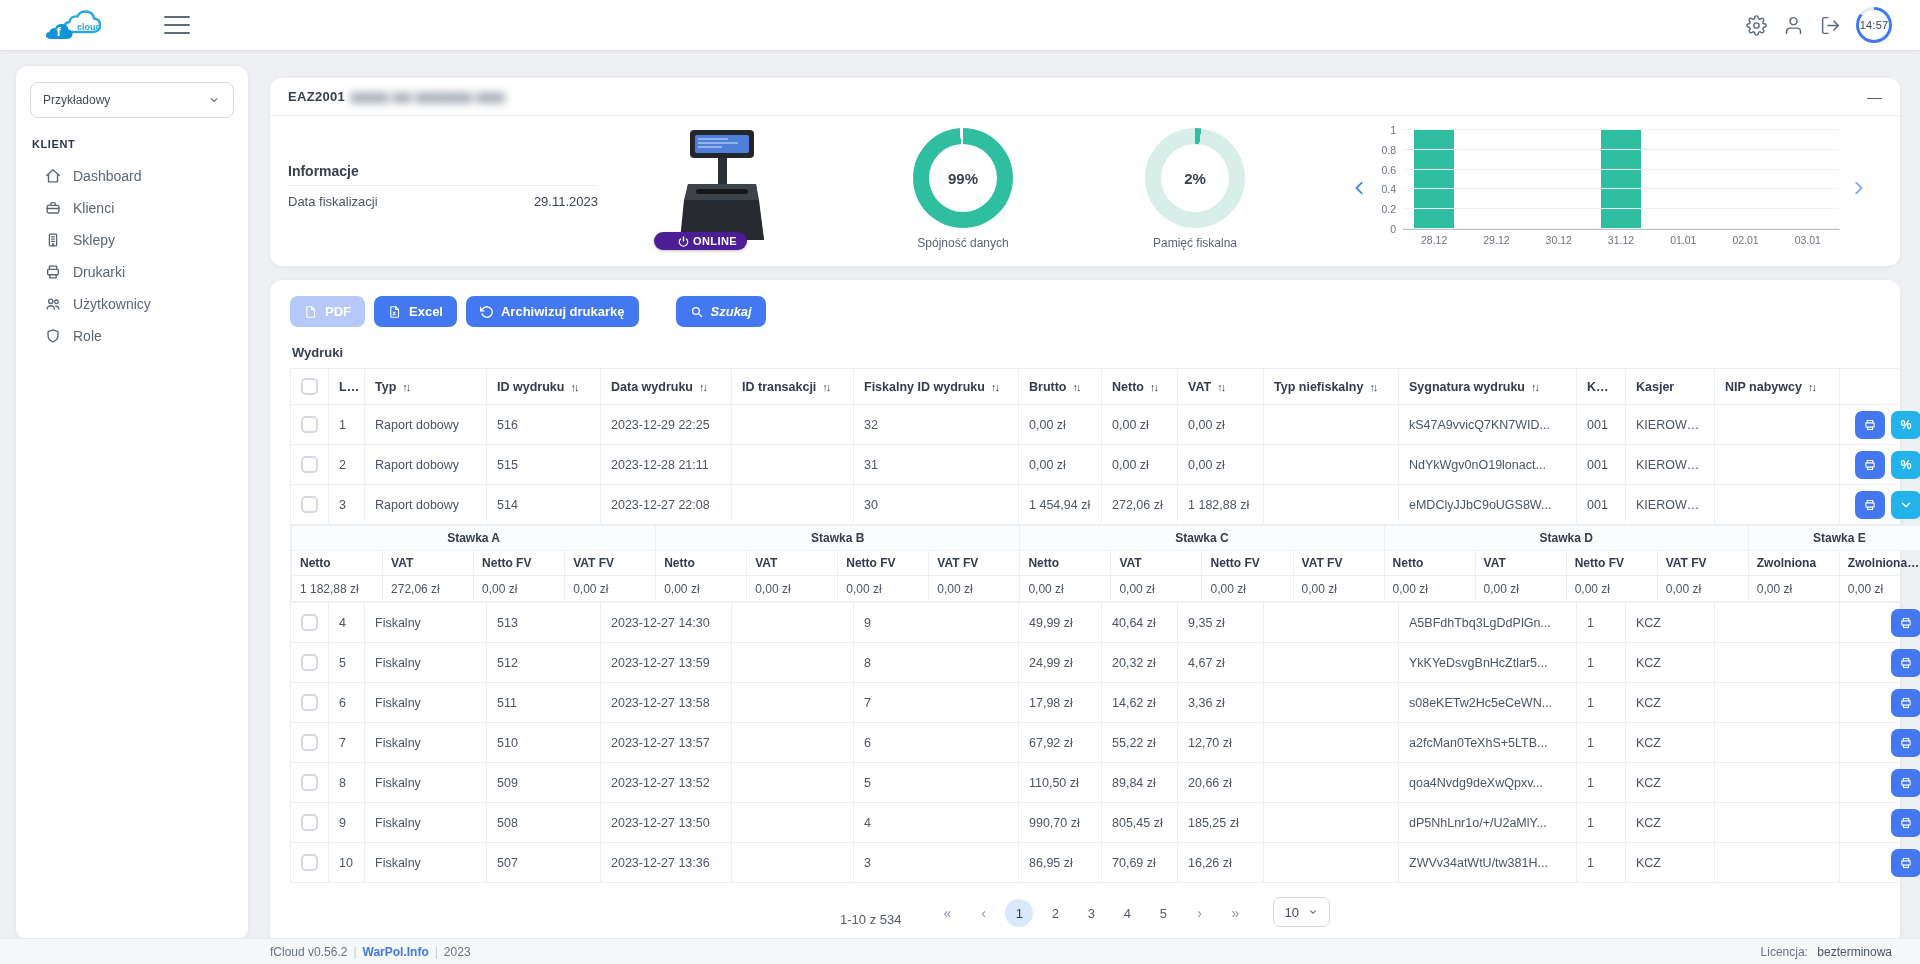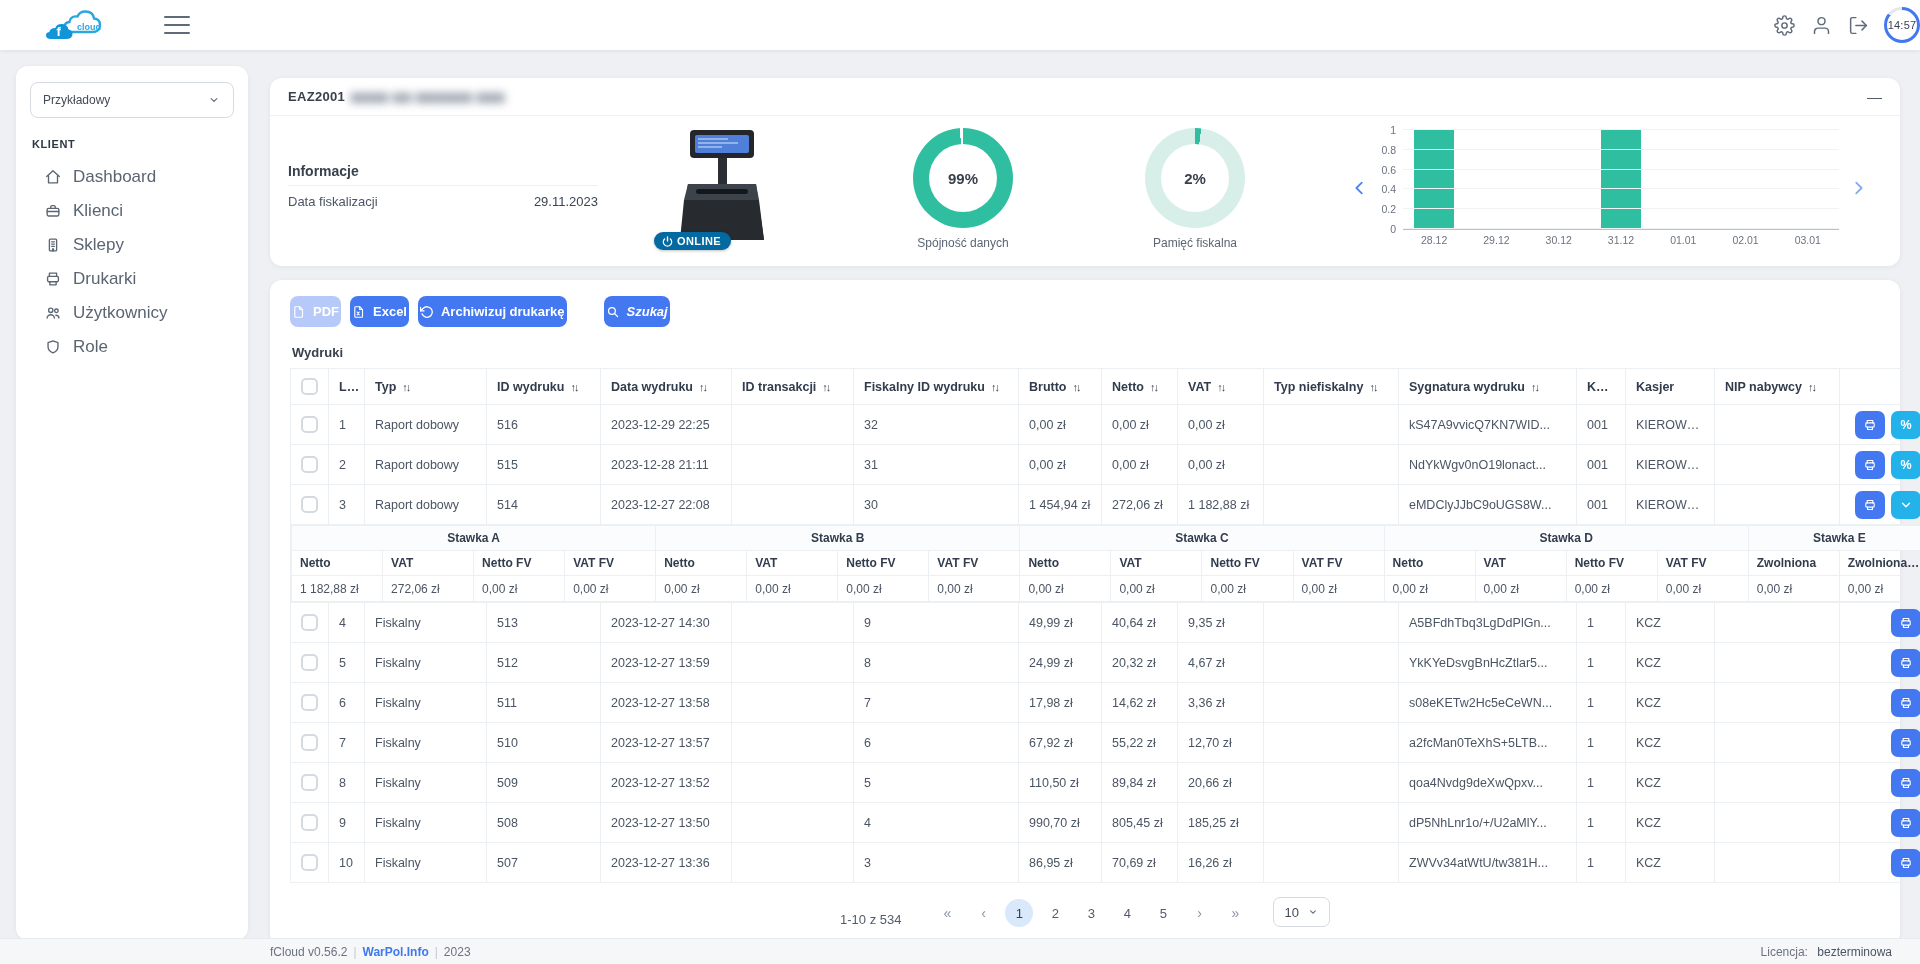--- a/index.html
+++ b/index.html
@@ -6,36 +6,36 @@
   html,body { width:1920px; height:964px; overflow:hidden;
     font-family:"Liberation Sans", sans-serif; background:#eef0f4; color:#3b4453; }
 
   
   .topbar { position:fixed; top:0; left:0; width:100%; height:50px; background:#fff;
     box-shadow:0 1px 4px rgba(20,30,50,.08); display:flex; align-items:center; z-index:30; }
   .logo { margin-left:40px; display:flex; align-items:center; }
   .hamburger { margin-left:58px; width:26px; height:18px; display:flex; flex-direction:column;
     justify-content:space-between; cursor:pointer; }
   .hamburger span { display:block; height:2.4px; border-radius:2px; background:#5f6b7a; }
-  .top-right { margin-left:auto; display:flex; align-items:center; gap:15px; }
+  .top-right { margin-left:auto; margin-right:28px; display:flex; align-items:center; gap:15px; }
   .tool-ic { width:22px; height:22px; display:flex; align-items:center; justify-content:center; cursor:pointer; }
   .clock { width:36px; height:36px; border-radius:50%; position:relative;
     display:flex; align-items:center; justify-content:center; }
   .clock .face { position:absolute; inset:3px; border-radius:50%; background:#fff;
     display:flex; align-items:center; justify-content:center; font-size:11px; color:#3b4453; letter-spacing:.2px; }
 
   
   .sidebar { position:fixed; top:66px; left:16px; width:232px; height:874px; background:#fff;
     border-radius:12px; box-shadow:0 1px 5px rgba(20,30,50,.06); padding:16px 14px; }
   .company-select { height:36px; border:1px solid #d6dae1; border-radius:8px; display:flex;
     align-items:center; padding:0 12px; font-size:12px; color:#424b57; cursor:pointer; background:#fff; }
   .company-select .chev { margin-left:auto; }
   .side-section { margin:20px 2px 10px; font-size:11px; font-weight:bold; letter-spacing:.6px; color:#2e3744; }
   .side-item { display:flex; align-items:center; gap:11px; padding:7px 10px 7px 14px; border-radius:8px;
-    font-size:17px; color:#5b6572; cursor:pointer; }
+    font-size:14px; color:#5b6572; cursor:pointer; }
   .side-item svg { flex:0 0 auto; }
 
   
   .main { position:absolute; left:270px; top:66px; width:1630px; }
   .card { background:#fff; border-radius:12px; box-shadow:0 1px 5px rgba(20,30,50,.06); }
 
   
   .device-card { height:188px; margin-top:12px; }
   .device-head { height:38px; display:flex; align-items:center; padding:0 18px;
     border-bottom:1px solid #eef0f3; }
@@ -44,22 +44,22 @@
   .collapse-btn { margin-left:auto; font-size:15px; color:#525c6b; cursor:pointer; background:none; border:none; }
   .device-body { display:flex; align-items:center; padding:10px 22px 0 18px; }
 
   .info-block { width:310px; }
   .info-title { font-size:14px; font-weight:bold; color:#39414d; margin:2px 0 6px; }
   .info-row { display:flex; justify-content:space-between; padding:8px 0; border-top:1px solid #eef0f3;
     font-size:13px; color:#4b5563; }
   .info-row .v { color:#3b4453; }
 
   .printer-wrap { position:relative; width:125px; margin-left:62px; }
-  .online-badge { position:absolute; left:-6px; bottom:2px; background:#0369a1; color:#fff;
-    border-radius:14px; padding:3px 10px 3px 8px; font-size:11px; font-weight:bold; letter-spacing:.4px;
+  .online-badge { position:absolute; left:-6px; bottom:2px; background:#4c1d95; color:#fff;
+    border-radius:14px; padding:3px 10px 3px 24px; font-size:11px; font-weight:bold; letter-spacing:.4px;
     display:flex; align-items:center; gap:4px; box-shadow:0 1px 3px rgba(0,0,0,.25); }
 
   .gauge { width:120px; text-align:center; margin-left:118px; }
   .gauge .ring { width:100px; height:100px; border-radius:50%; margin:0 auto; position:relative; }
   .gauge .hole { position:absolute; inset:16px; background:#fff; border-radius:50%;
     display:flex; align-items:center; justify-content:center; font-size:15px; font-weight:bold; color:#39414d; }
   .gauge .glabel { margin-top:8px; font-size:12px; color:#5b6572; }
   .gauge.g2 { margin-left:112px; }
 
   .chart-zone { display:flex; align-items:center; margin-left:92px; }
@@ -72,21 +72,21 @@
   .bar-slots { position:absolute; inset:0; display:flex; align-items:flex-end; }
   .bar-slot { flex:1; display:flex; justify-content:center; align-items:flex-end; height:100%; }
   .bar { width:64%; background:#2fbfa0; }
   .xlabels { position:absolute; top:100%; left:0; right:0; display:flex; padding-top:5px; }
   .xlabels div { flex:1; text-align:center; font-size:10.5px; color:#6b7380; }
 
   
   .table-card { margin-top:14px; padding:16px 20px 10px; }
   .btn-row { display:flex; gap:9px; }
   .btn { height:31px; border:none; border-radius:8px; background:#4478f1; color:#fff;
-    font-size:13px; font-weight:bold; font-family:inherit; padding:0 2px; display:flex; align-items:center; gap:7px; cursor:pointer; }
+    font-size:13px; font-weight:bold; font-family:inherit; padding:0 14px; display:flex; align-items:center; gap:7px; cursor:pointer; }
   .btn.disabled { background:#b7c9f8; cursor:default; }
   .btn.search { margin-left:28px;font-style:italic; }
 
   .table-title { margin:18px 2px 8px; font-size:13px; font-weight:bold; color:#39414d; }
   table.grid { width:100%; border-collapse:collapse; table-layout:fixed; border:1px solid #e8ebef; }
   .grid th, .grid td { border:1px solid #edf0f3; font-size:12.5px; padding:0 10px;
     overflow:hidden; white-space:nowrap; text-overflow:ellipsis; text-align:left; }
   .grid thead th { height:36px; color:#323c4d; font-weight:bold; }
   .grid tbody td { height:40px; color:#4b5563; }
   .sort { color:#39414d; font-size:11px; margin-left:6px; letter-spacing:-2px; }

